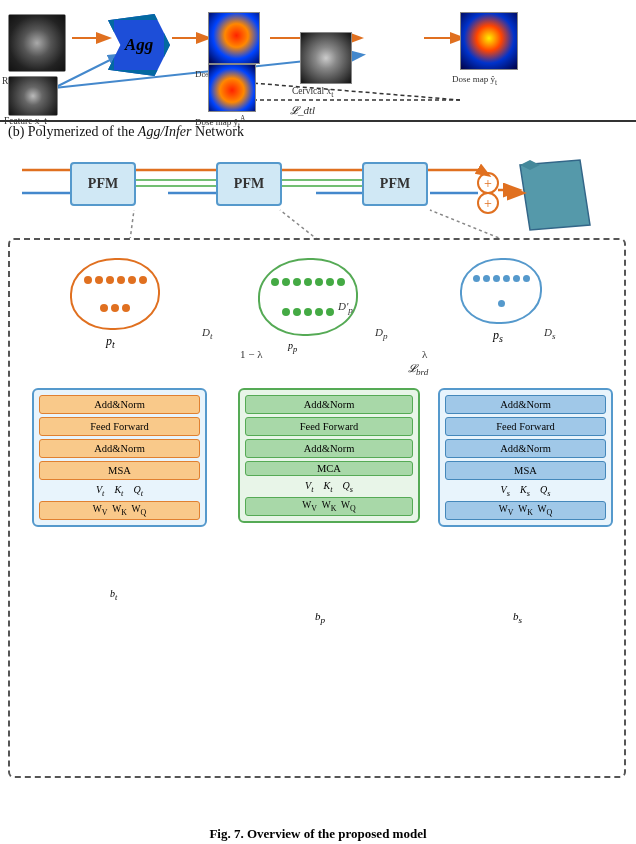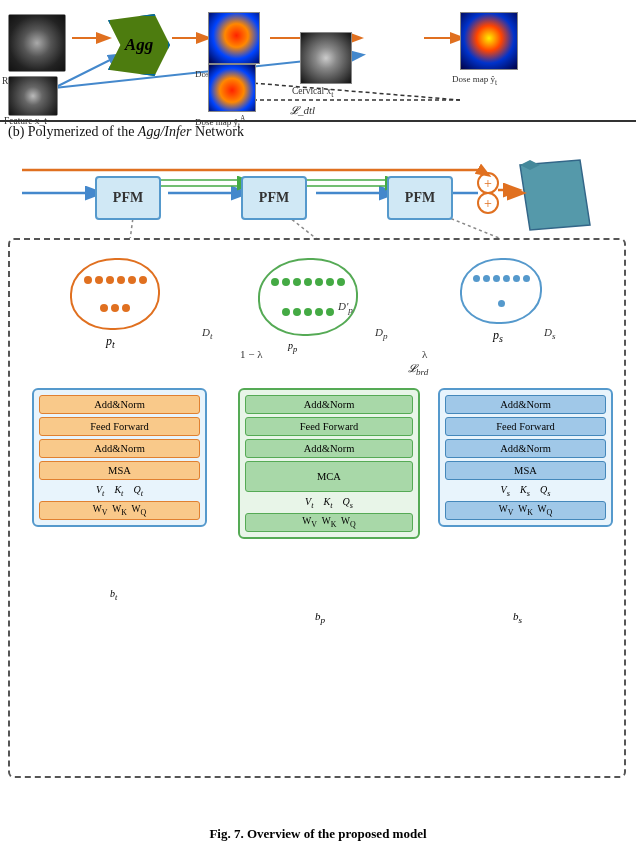--- a/index.html
+++ b/index.html
@@ -138,21 +138,21 @@
 
 <div style="position:absolute;top:4px;left:0;width:636px;height:118px;border-bottom:2px solid #333;">
 
   <div style="position:absolute;top:10px;left:8px;width:58px;height:58px;border:1.5px solid #888;background:#111;border-radius:2px;">
     <div style="width:100%;height:100%;background:radial-gradient(circle at 50% 50%, #aaa 0%, #555 35%, #222 70%, #111 100%);"></div>
   </div>
   <div style="position:absolute;top:72px;left:2px;font-size:9.5px;color:#333;">
     <span>Rectum x_s</span>
   </div>
 
-  <div style="position:absolute;top:10px;left:108px;width:62px;height:62px;background:#4d7c0f;border:2px solid #0369a1;display:flex;align-items:center;justify-content:center;clip-path:polygon(0 10%, 75% 0, 100% 50%, 75% 100%, 0 90%, 20% 50%);">
+  <div style="position:absolute;top:10px;left:108px;width:62px;height:62px;background:#1d4ed8;border:6px solid #0369a1;display:flex;align-items:center;justify-content:center;clip-path:polygon(0 10%, 75% 0, 100% 50%, 75% 100%, 0 90%, 20% 50%);">
     <span style="font-style:italic;font-size:17px;font-weight:bold;">Agg</span>
   </div>
 
   <div style="position:absolute;top:8px;left:208px;width:52px;height:52px;border:1.5px solid #888;">
     <div style="width:100%;height:100%;background:radial-gradient(circle at 55% 45%, #ff2200 0%, #ff8800 30%, #0044ff 60%, #000044 100%);"></div>
   </div>
   <div style="position:absolute;top:62px;left:195px;font-size:9px;color:#333;">Dose map ŷ<sub>s</sub><sup>A</sup></div>
 
   <div style="position:absolute;top:60px;left:208px;width:48px;height:48px;border:1.5px solid #888;">
     <div style="width:100%;height:100%;background:radial-gradient(circle at 50% 55%, #ff2200 0%, #ff8800 35%, #0044ff 65%, #000044 100%);"></div>
@@ -178,21 +178,21 @@
   <div style="position:absolute;top:100px;left:290px;font-size:11px;font-style:italic;color:#333;">𝓛_dtl</div>
 
 </div>
 
 <div style="position:absolute;top:124px;left:8px;font-size:14px;color:#111;">
   <span>(b) Polymerized of the</span>
   <em>Agg/Infer</em>
   <span>Network</span>
 </div>
 
-<div style="position:absolute;top:162px;left:0;width:636px;height:58px;display:flex;align-items:flex-end;justify-content:flex-start;padding-left:93px;gap:0;">
+<div style="position:absolute;top:162px;left:0;width:636px;height:58px;display:flex;align-items:flex-start;justify-content:flex-start;padding-left:68px;gap:0;">
 
   <div style="width:66px;height:44px;background:#d0e8f5;border:2px solid #5599cc;border-radius:4px;display:flex;align-items:center;justify-content:center;font-size:14px;font-weight:bold;color:#333;margin-left:2px;">
     <span>PFM</span>
   </div>
 
   <div style="width:66px;height:44px;background:#d0e8f5;border:2px solid #5599cc;border-radius:4px;display:flex;align-items:center;justify-content:center;font-size:14px;font-weight:bold;color:#333;margin-left:80px;">
     <span>PFM</span>
   </div>
 
   <div style="width:66px;height:44px;background:#d0e8f5;border:2px solid #5599cc;border-radius:4px;display:flex;align-items:center;justify-content:center;font-size:14px;font-weight:bold;color:#333;margin-left:80px;">
@@ -263,21 +263,21 @@
       <span>Q<sub>t</sub></span>
     </div>
     <div style="background:#f9c98a;border:1.5px solid #e08030;border-radius:3px;text-align:center;font-size:9.5px;padding:2px;">W<sub>V</sub>&nbsp;&nbsp;W<sub>K</sub>&nbsp;&nbsp;W<sub>Q</sub></div>
   </div>
   <div style="position:absolute;top:348px;left:100px;font-size:10px;font-style:italic;">b<sub>t</sub></div>
 
   <div style="position:absolute;top:148px;left:228px;width:182px;border:2px solid #55aa55;border-radius:6px;background:#e8f5e8;padding:5px;display:flex;flex-direction:column;gap:3px;">
     <div style="background:#a8d8a8;border:1.5px solid #55aa55;border-radius:3px;text-align:center;font-size:10.5px;padding:3px;">Add&amp;Norm</div>
     <div style="background:#a8d8a8;border:1.5px solid #55aa55;border-radius:3px;text-align:center;font-size:10.5px;padding:3px;">Feed Forward</div>
     <div style="background:#a8d8a8;border:1.5px solid #55aa55;border-radius:3px;text-align:center;font-size:10.5px;padding:3px;">Add&amp;Norm</div>
-    <div style="background:#a8d8a8;border:1.5px solid #55aa55;border-radius:3px;text-align:center;font-size:10.5px;padding:9px;">MCA</div>
+    <div style="background:#a8d8a8;border:1.5px solid #55aa55;border-radius:3px;text-align:center;font-size:10.5px;padding:1px;">MCA</div>
     <div style="display:flex;justify-content:center;gap:10px;font-size:10px;font-style:italic;margin-top:1px;">
       <span>V<sub>t</sub></span>
       <span>K<sub>t</sub></span>
       <span>Q<sub>s</sub></span>
     </div>
     <div style="background:#a8d8a8;border:1.5px solid #55aa55;border-radius:3px;text-align:center;font-size:9.5px;padding:2px;">W<sub>V</sub>&nbsp;&nbsp;W<sub>K</sub>&nbsp;&nbsp;W<sub>Q</sub></div>
   </div>
   <div style="position:absolute;top:370px;left:305px;font-size:11px;font-style:italic;">b<sub>p</sub></div>
 
   <div style="position:absolute;top:148px;left:428px;width:175px;border:2px solid #5599cc;border-radius:6px;background:#e8f4fc;padding:5px;display:flex;flex-direction:column;gap:3px;">

